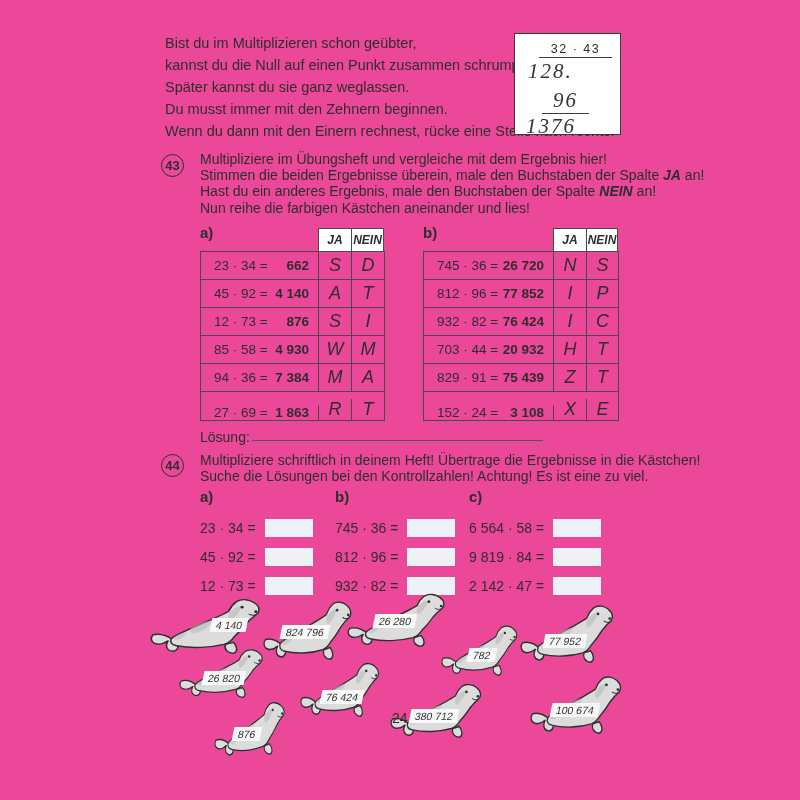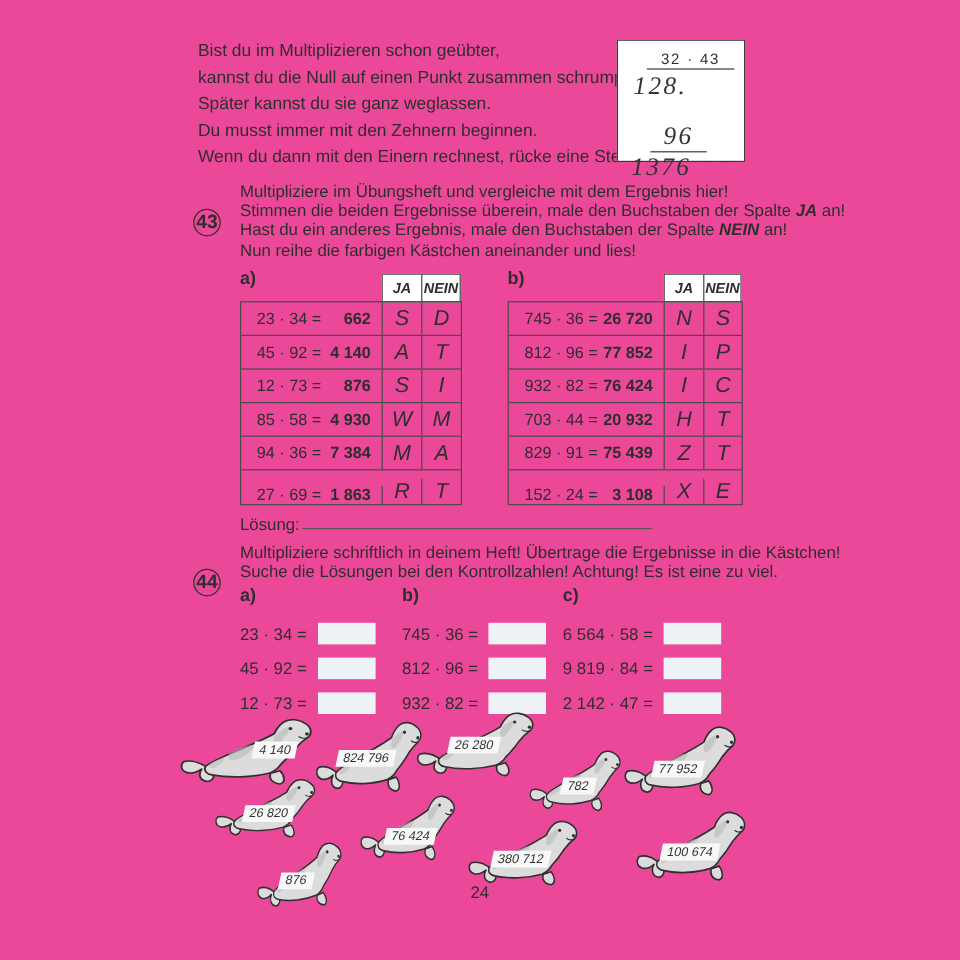--- a/index.html
+++ b/index.html
@@ -12,26 +12,26 @@
   .intro{position:absolute;left:165px;top:32px;font-size:14.5px;line-height:22px;}
 
   
   .calc-box{position:absolute;left:514px;top:33px;width:107px;height:102px;
             border:1.4px solid #3a3a3a;background:#fff;}
   .calc-problem{margin:8px 8px 0 24px;width:73px;text-align:center;font-size:12.5px;
                 letter-spacing:1.5px;border-bottom:1.4px solid #3a3a3a;padding-bottom:1px;}
   .hand{font-family:"Liberation Serif",serif;font-style:italic;font-size:21px;
         letter-spacing:2px;color:#333;}
   .calc-p1{margin:1px 0 0 13px;}
-  .calc-p2{margin:17px 0 0 27px;width:47px;text-align:center;border-bottom:1.4px solid #3a3a3a;}
+  .calc-p2{margin:4px 0 0 27px;width:47px;text-align:center;border-bottom:1.4px solid #3a3a3a;}
   .calc-res{margin:0 0 0 11px;}
 
   
   .excircle{position:absolute;width:23px;height:23px;border:1.6px solid #2e2e2e;border-radius:50%;
-            display:flex;align-items:center;justify-content:center;font-weight:bold;font-size:16px;margin-top:20px;}
+            display:flex;align-items:center;justify-content:center;font-weight:bold;font-size:13px;}
   .inst{position:absolute;left:200px;font-size:14px;line-height:16.2px;}
   .bi{font-weight:bold;font-style:italic;}
 
   
   .t43{position:absolute;font-size:13.5px;}
   .tlabel{position:absolute;left:0;top:-4px;font-weight:bold;font-size:15px;}
   .thead{position:absolute;top:0;display:flex;}
   .hcell{height:24px;border:1px solid #4a4a4a;display:flex;align-items:center;justify-content:center;
          font-weight:bold;font-style:italic;font-size:12px;background:#fff;}
   .tbody{position:absolute;left:0;top:23px;border:1px solid #4a4a4a;}
@@ -53,21 +53,21 @@
   .p44col{position:absolute;font-size:14px;}
   .collabel{font-weight:bold;font-size:15px;height:25px;}
   .prow{display:flex;align-items:center;height:29px;gap:9px;}
   .ansbox{width:48px;height:18px;background:#eef1f5;}
 
   
   .seal{position:absolute;overflow:visible;}
   .ctrl-num{position:absolute;background:#f8f8f8;color:#333;font-size:10.5px;
             padding:1px 5px;transform:skewX(-12deg);white-space:nowrap;z-index:5;}
 
-  .page-number{position:absolute;left:392px;top:735px;font-size:14px;}
+  .page-number{position:absolute;left:392px;top:710px;font-size:14px;}
 </style>
 </head>
 <body>
 
 <div class="page">
 
   <svg width="0" height="0" style="position:absolute" aria-hidden="true">
     <defs>
       <g id="seal-shape" stroke="#2f2f2f" stroke-width="2" stroke-linejoin="round" stroke-linecap="round">
         <path fill="#dcdcdc" d="M30,70 C22,63 12,60 4,62 C0,66 1,73 7,75 C13,77 19,74 23,71 C19,78 21,85 29,86 C36,85 38,77 33,71 Z"></path>

